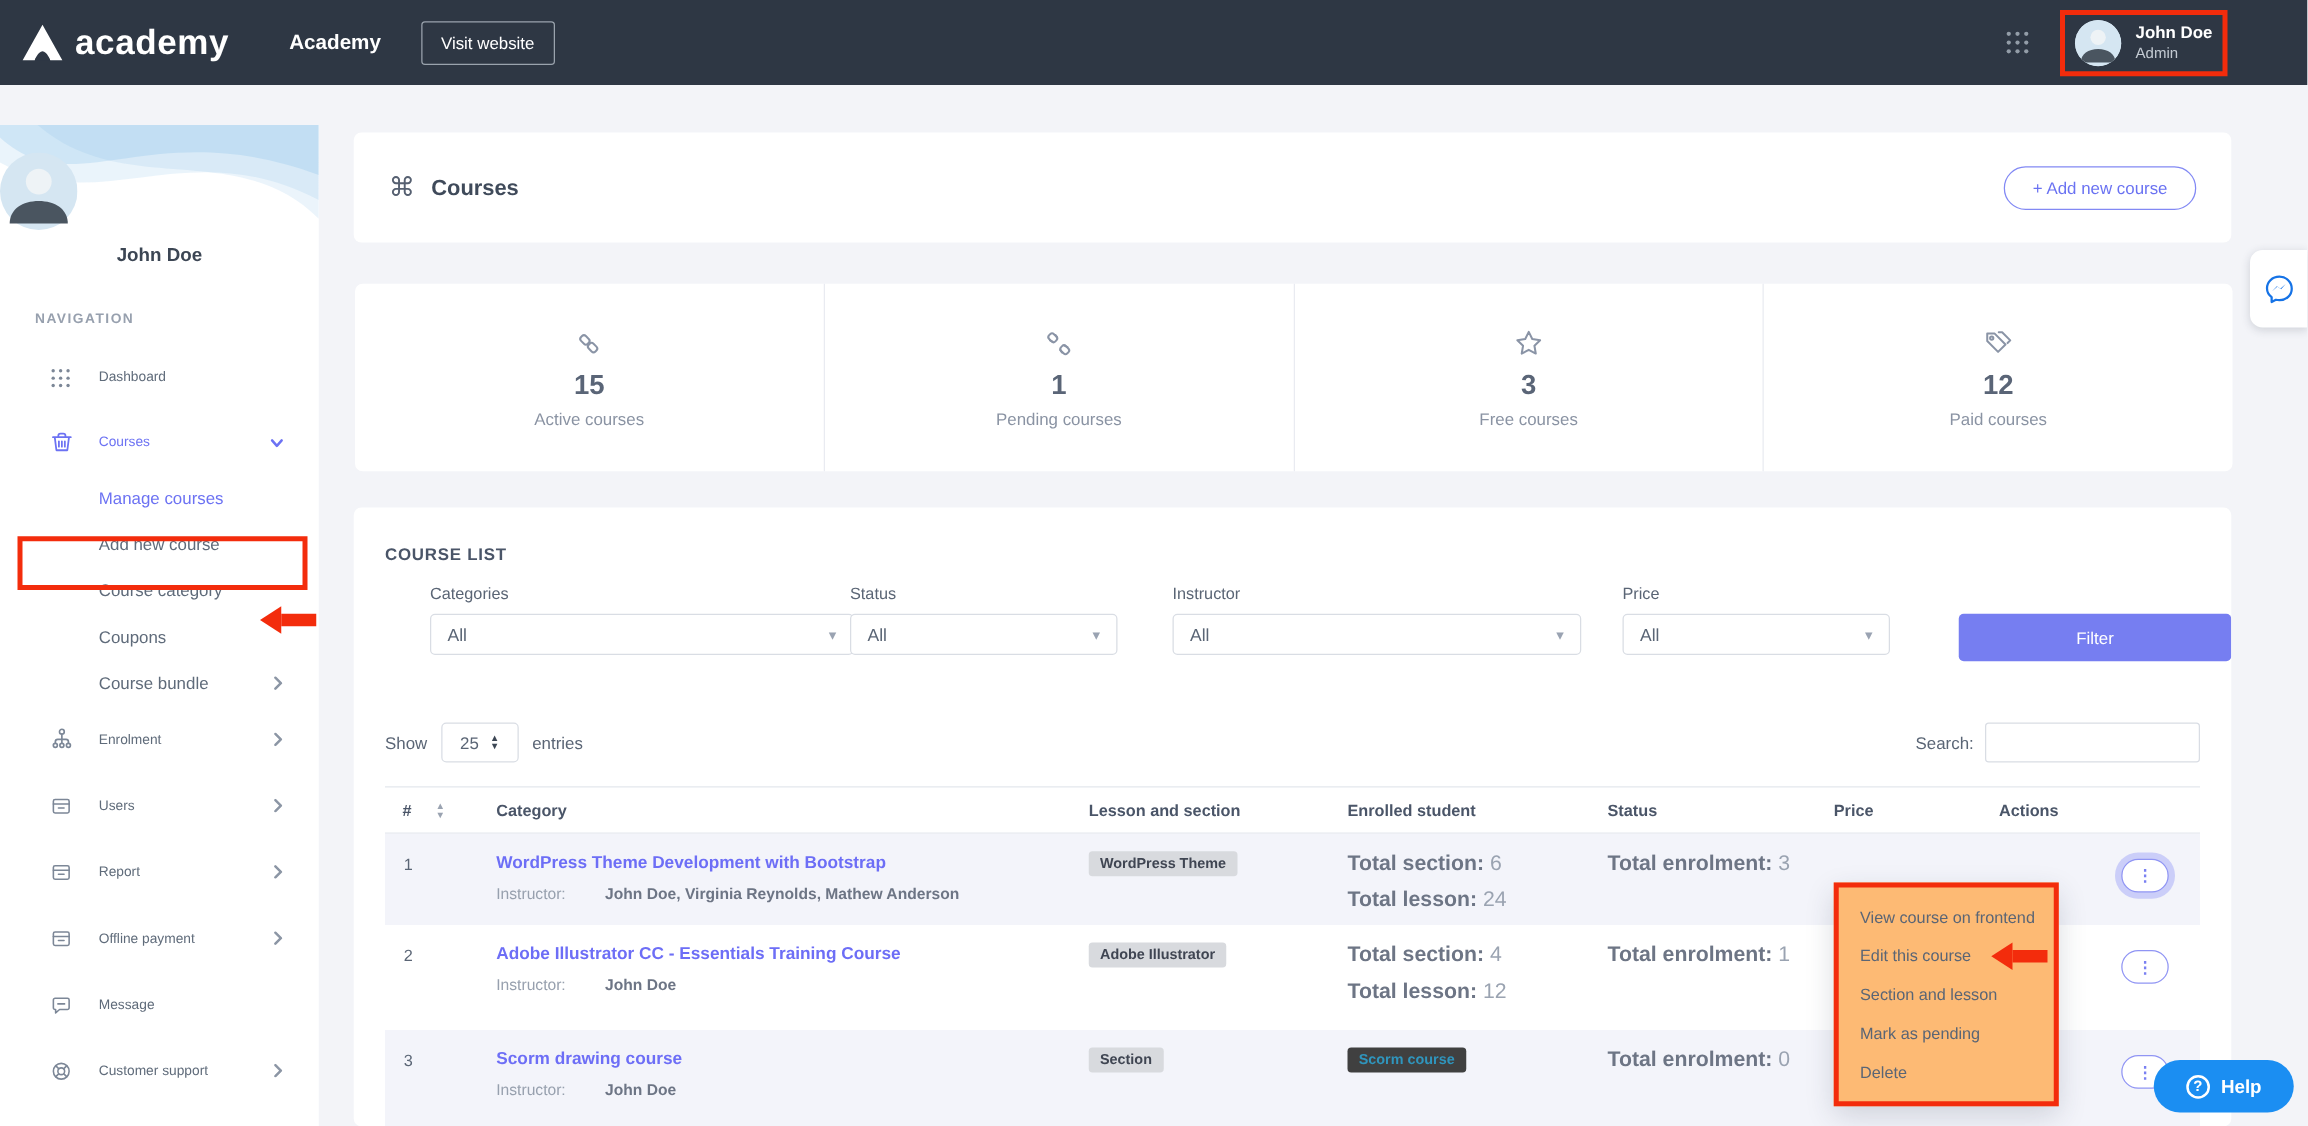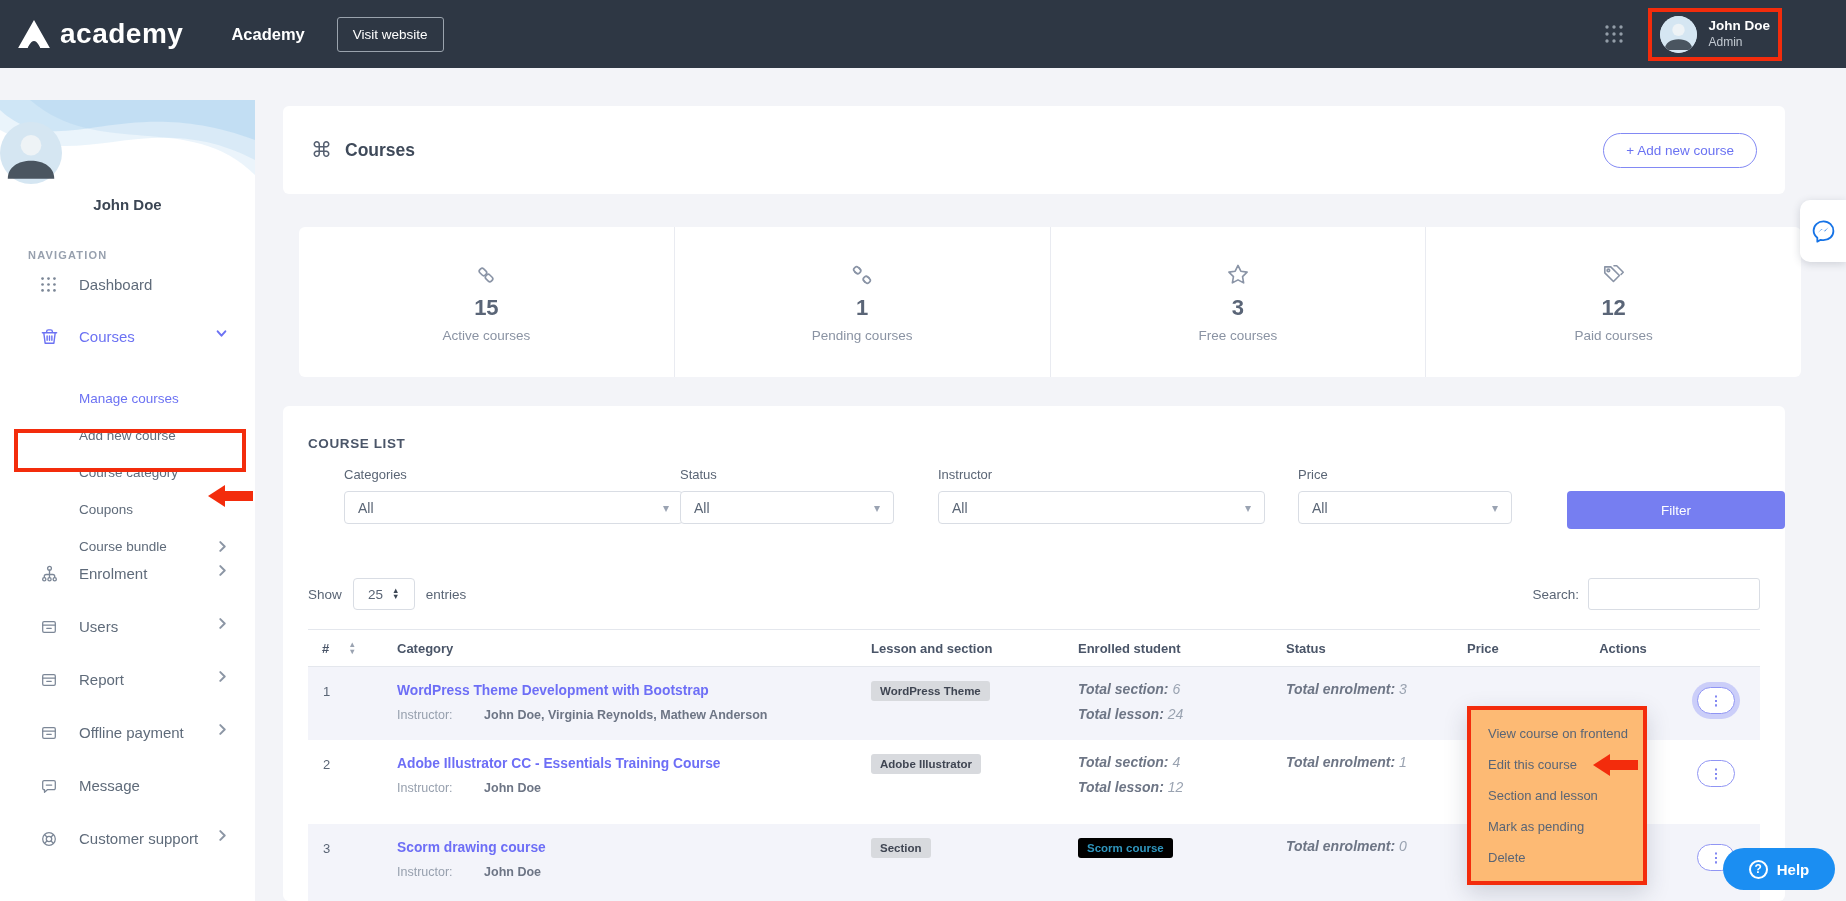--- a/index.html
+++ b/index.html
@@ -37,22 +37,22 @@
 
   
   .sidebar { position:absolute; top:100px; left:0; bottom:0; width:255px; background:#fff; z-index:10; }
   .wave { position:absolute; top:0; left:0; width:255px; height:92px; pointer-events:none; }
   .profile { position:relative; text-align:center; padding-top:22px; }
   .sb-avatar { width:62px; height:62px; border-radius:50%; background:#d5e6f2; overflow:hidden; margin:0 auto; }
   .profile-name { margin-top:12px; font-size:15px; font-weight:700; color:#3c4654; }
   .nav-heading { margin:36px 0 0 28px; font-size:11px; font-weight:700; letter-spacing:1.2px; color:#97a0ae; }
   .menu { margin-top:15px; }
   .menu-item {
-    height:52px; display:flex; align-items:flex-start;
-    padding:0 28px 0 40px; font-size:15px; color:#5f6b7a; cursor:pointer;
+    height:52px; display:flex; align-items:center;
+    padding:0 28px 0 40px; font-size:11px; color:#5f6b7a; cursor:pointer;
   }
   .mi-icon { width:20px; margin-right:19px; color:#7c8797; flex:none; }
   .menu-item.active, .menu-item.active .mi-icon { color:#6c72f3; }
   .chev { margin-left:auto; color:#8c96a5; }
   .menu-item.active .chev { color:#6c72f3; }
   .submenu-item {
     height:37px; display:flex; align-items:center; padding-left:79px;
     font-size:13.5px; color:#5f6b7a; cursor:pointer;
   }
   .submenu-item.active { color:#6c72f3; }
@@ -72,21 +72,21 @@
   
   .card { position:absolute; background:#fff; border-radius:6px; }
   .header-card { left:283px; top:106px; width:1502px; height:88px; display:flex; align-items:center; padding:0 28px; }
   .page-title { display:flex; align-items:center; gap:13px; font-size:17.5px; font-weight:700; color:#3f4a5a; }
   .cmd-icon { font-size:21px; font-weight:400; color:#566071; }
   .add-course-btn {
     margin-left:auto; background:#fff; border:1px solid #8289f4; color:#6a72f2;
     border-radius:18px; padding:9px 22px; font-size:13.5px; font-family:inherit; cursor:pointer;
   }
 
-  .stats-card { left:299px; top:227px; width:1502px; height:150px; display:flex; }
+  .stats-card { left:284px; top:227px; width:1502px; height:150px; display:flex; }
   .stat { flex:1; border-right:1px solid #e9ebf1; display:flex; flex-direction:column; align-items:center; justify-content:center; gap:7px; }
   .stat:last-child { border-right:none; }
   .stat-icon { color:#8a94a6; }
   .stat-value { font-size:22px; font-weight:700; color:#5a6577; }
   .stat-label { font-size:13.5px; color:#8a93a3; }
 
   .list-card { left:283px; top:406px; width:1502px; height:495px; padding:0 25px; overflow:hidden; }
   .list-heading { margin-top:30px; font-size:13.5px; font-weight:700; letter-spacing:.6px; color:#4a5568; }
 
   .filters { position:relative; height:86px; margin-top:16px; }
@@ -127,22 +127,22 @@
   .t-row.odd { background:#f3f4fa; }
   .r1 { min-height:73px; } .r2 { min-height:84px; } .r3 { min-height:88px; }
   .cell-num { font-size:13px; color:#5a6575; padding-left:15px; padding-top:3px; }
   .course-link { font-size:13.8px; font-weight:700; color:#6d6ef6; text-decoration:none; cursor:pointer; }
   .instr { margin-top:9px; font-size:12.5px; color:#97a0ae; }
   .instr b { color:#6d7585; font-weight:700;margin-left:28px; }
   .badge {
     display:inline-block; background:#d8dade; color:#3f4552; font-size:11.5px; font-weight:600;
     padding:4px 9px; border-radius:3px;
   }
-  .badge.scorm { background:#000000; color:#2f95bd; }
-  .totals { font-size:14px; color:#9aa3b1;font-style:italic; }
+  .badge.scorm { background:#404040; color:#2f95bd; }
+  .totals { font-size:17px; color:#9aa3b1; }
   .totals b { color:#6d7585; font-weight:700; }
   .totals .line2 { margin-top:9px; }
   .cell-actions { display:flex; justify-content:center; padding-top:6px; }
   .dots-btn {
     width:38px; height:27px; border:1px solid #9095f4; border-radius:14px; background:#fff;
     color:#7a80f2; font-size:13px; font-weight:700; display:flex; align-items:center; justify-content:center;
     cursor:pointer; font-family:inherit;
   }
   .dots-btn.focus { box-shadow:0 0 0 5px rgba(130,136,245,.35); }
 

